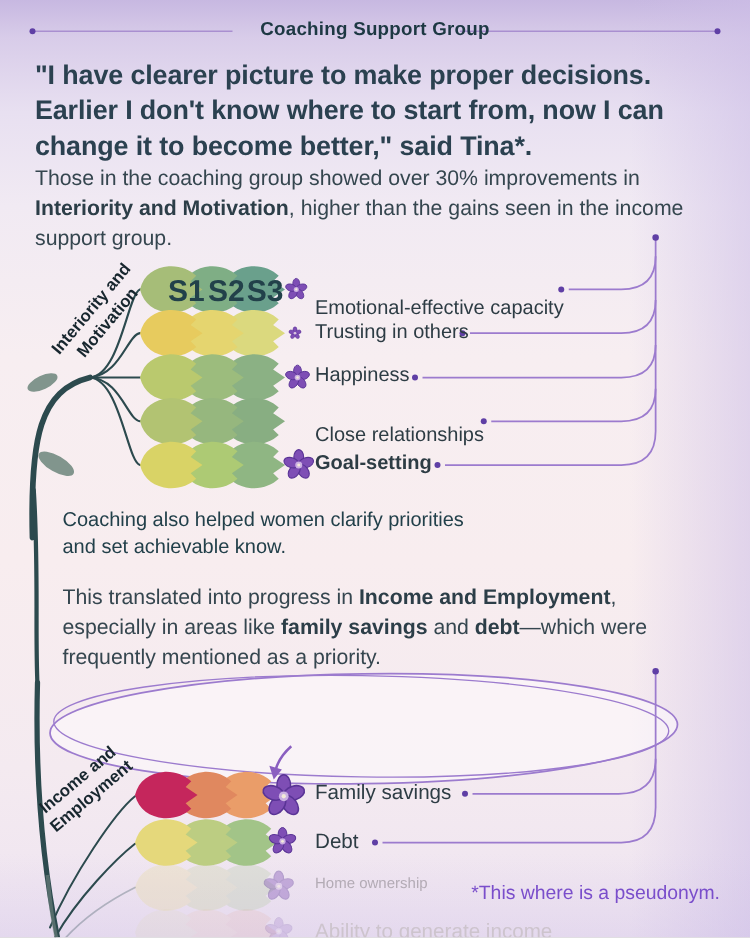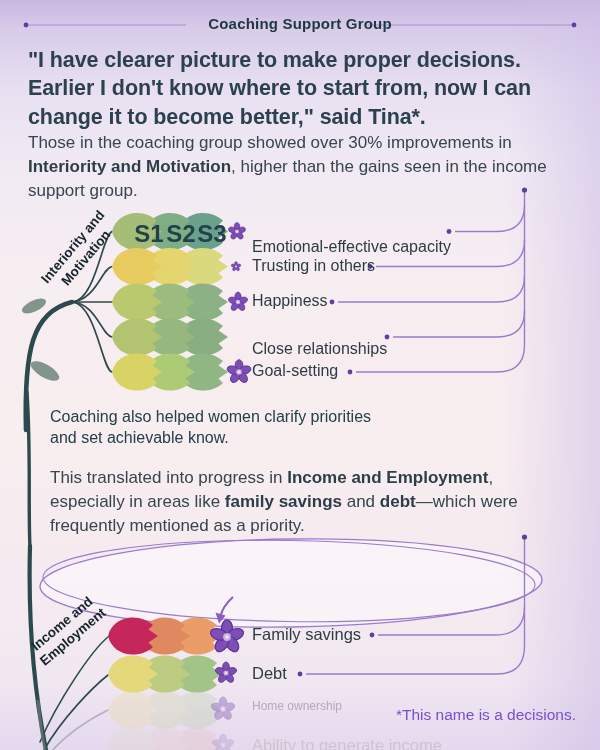--- a/index.html
+++ b/index.html
@@ -187,33 +187,33 @@
   </div>
 
   <div class="abs stage" style="left:134px; top:220px;">S1</div>
   <div class="abs stage" style="left:166px; top:220px;">S2</div>
   <div class="abs stage" style="left:197px; top:220px;">S3</div>
 
   <div class="abs ind-label" style="left:252px; top:238px;">Emotional-effective capacity</div>
   <div class="abs ind-label" style="left:252px; top:256.5px;">Trusting in others</div>
   <div class="abs ind-label" style="left:252px; top:292px;">Happiness</div>
   <div class="abs ind-label" style="left:252px; top:327px;margin-top:13px;">Close relationships</div>
-  <div class="abs ind-label" style="left:252px; top:362px;">Goal-setting</div>
+  <div class="abs ind-label" style="left:252px; top:362px;font-weight:bold;">Goal-setting</div>
 
   <div class="abs h2">
     <div>Coaching also helped women clarify priorities</div>
     <div>and set achievable know.</div>
   </div>
   <div class="abs para para2"><span>This translated into progress in </span><b>Income and Employment</b><span>, especially in areas like </span><b>family savings</b><span> and </span><b>debt</b><span>—which were frequently mentioned as a priority.</span></div>
 
 
   <div class="abs branch-label" style="left:8px; top:614px; transform:rotate(-40deg);">
     <div>Income and</div>
     <div>Employment</div>
   </div>
 
   <div class="abs ind-label" style="left:252px; top:624.5px; font-size:16.5px;">Family savings</div>
   <div class="abs ind-label" style="left:252px; top:663.5px; font-size:16.5px;">Debt</div>
   <div class="abs ind-label faded1" style="left:252px; top:699px; font-size:12px;">Home ownership</div>
   <div class="abs ind-label faded2" style="left:252px; top:736px; font-size:16.5px;">Ability to generate income</div>
 
-  <div class="abs footnote">*This name is a decisions.</div>
+  <div class="abs footnote">*This where is a pseudonym.</div>
 </div>
 
 </body></html>

